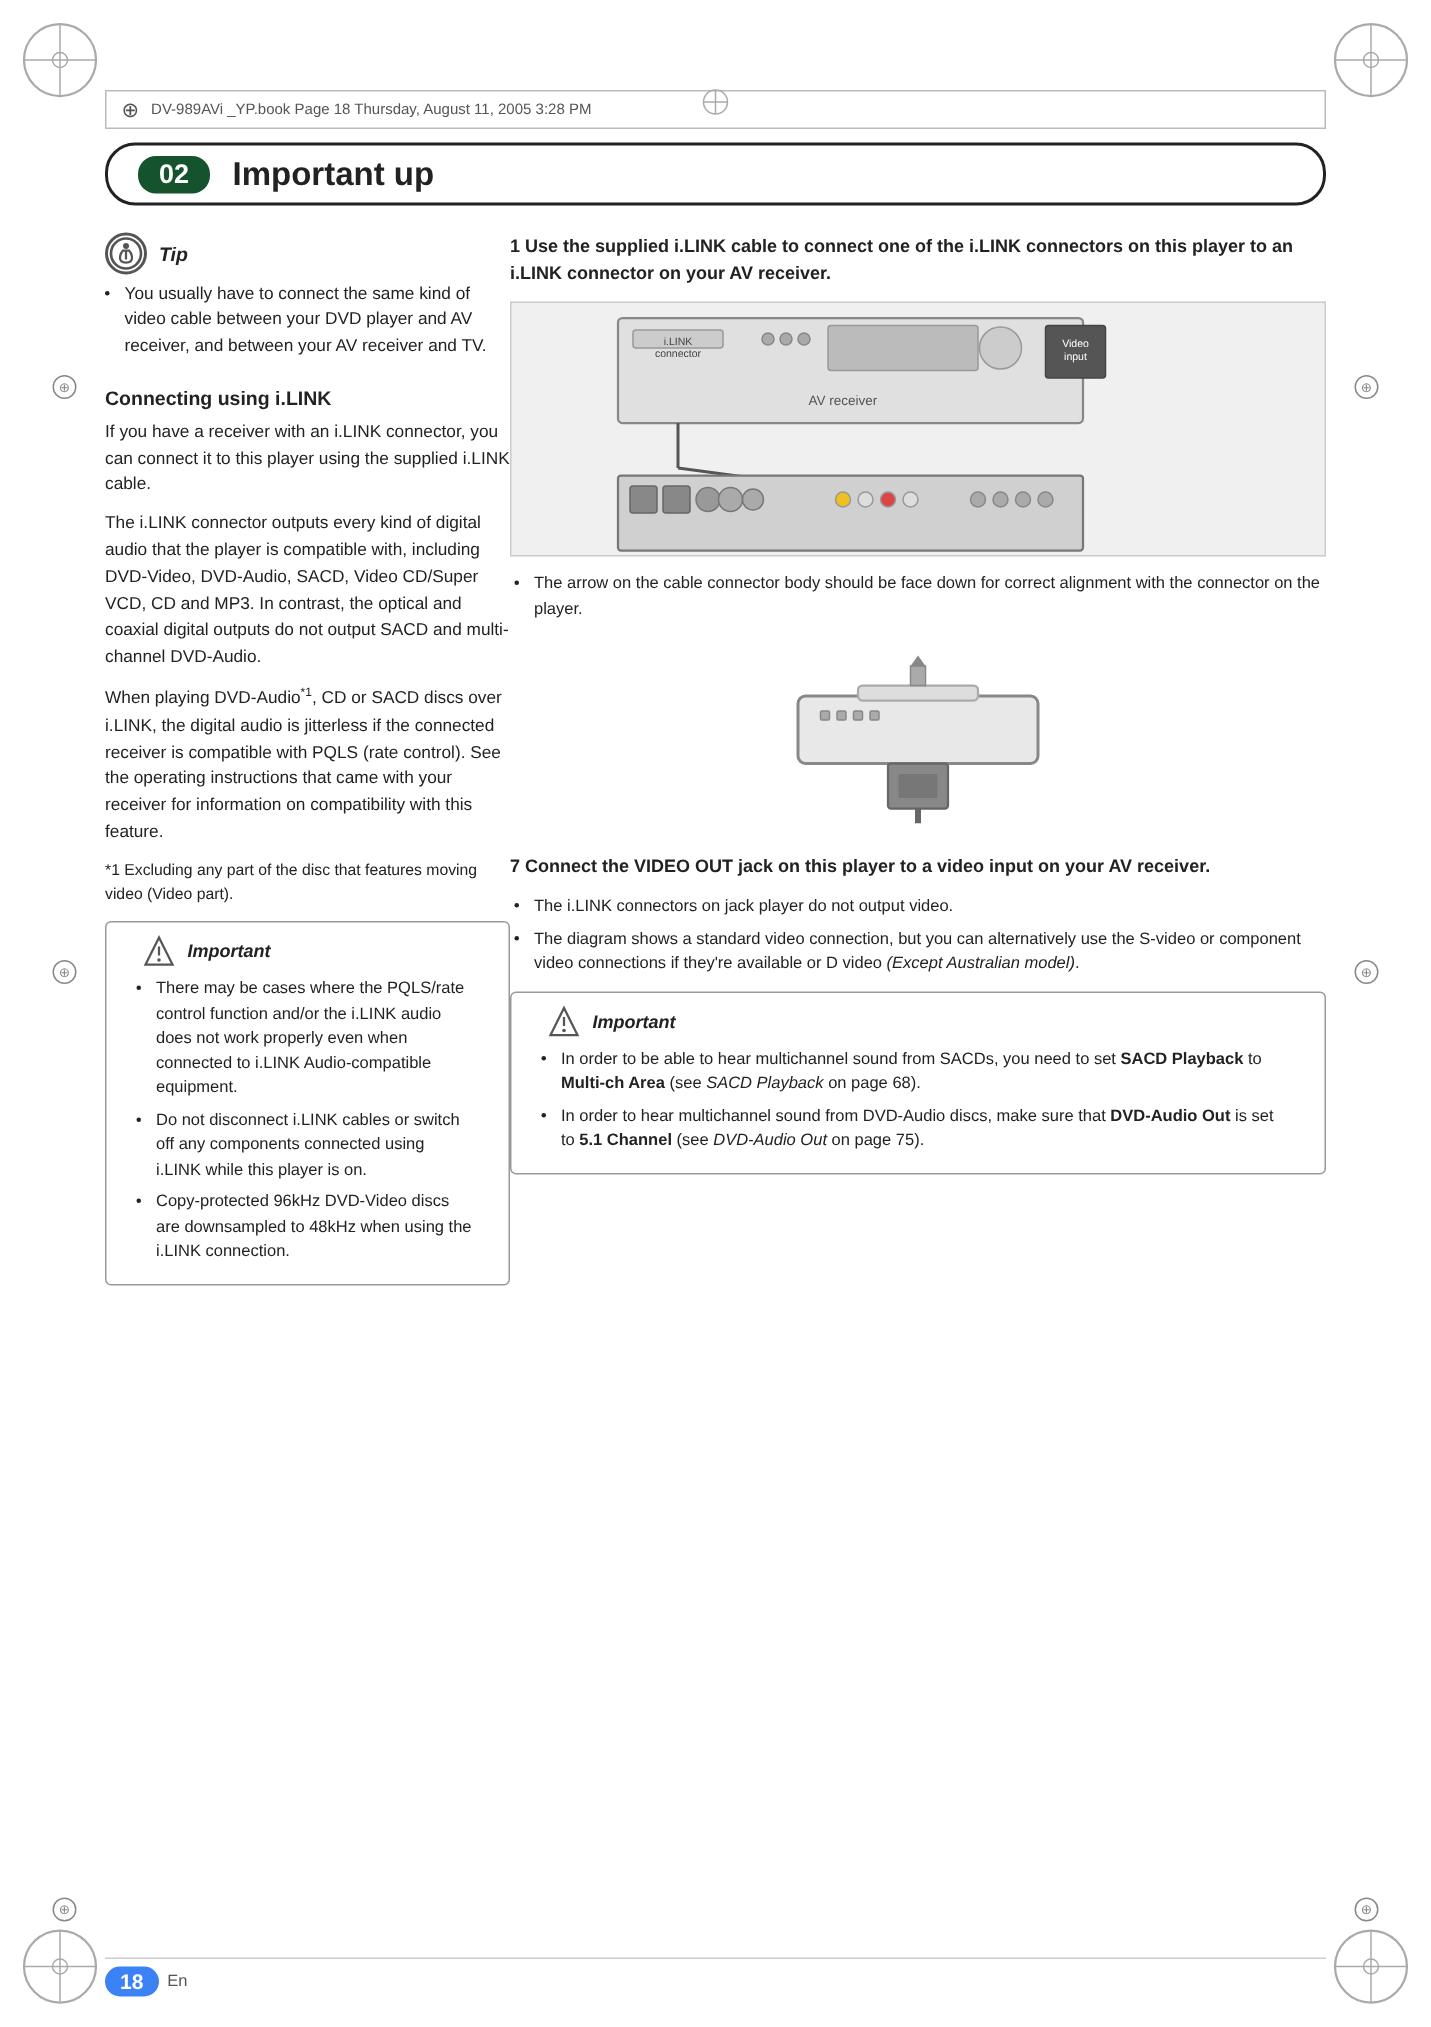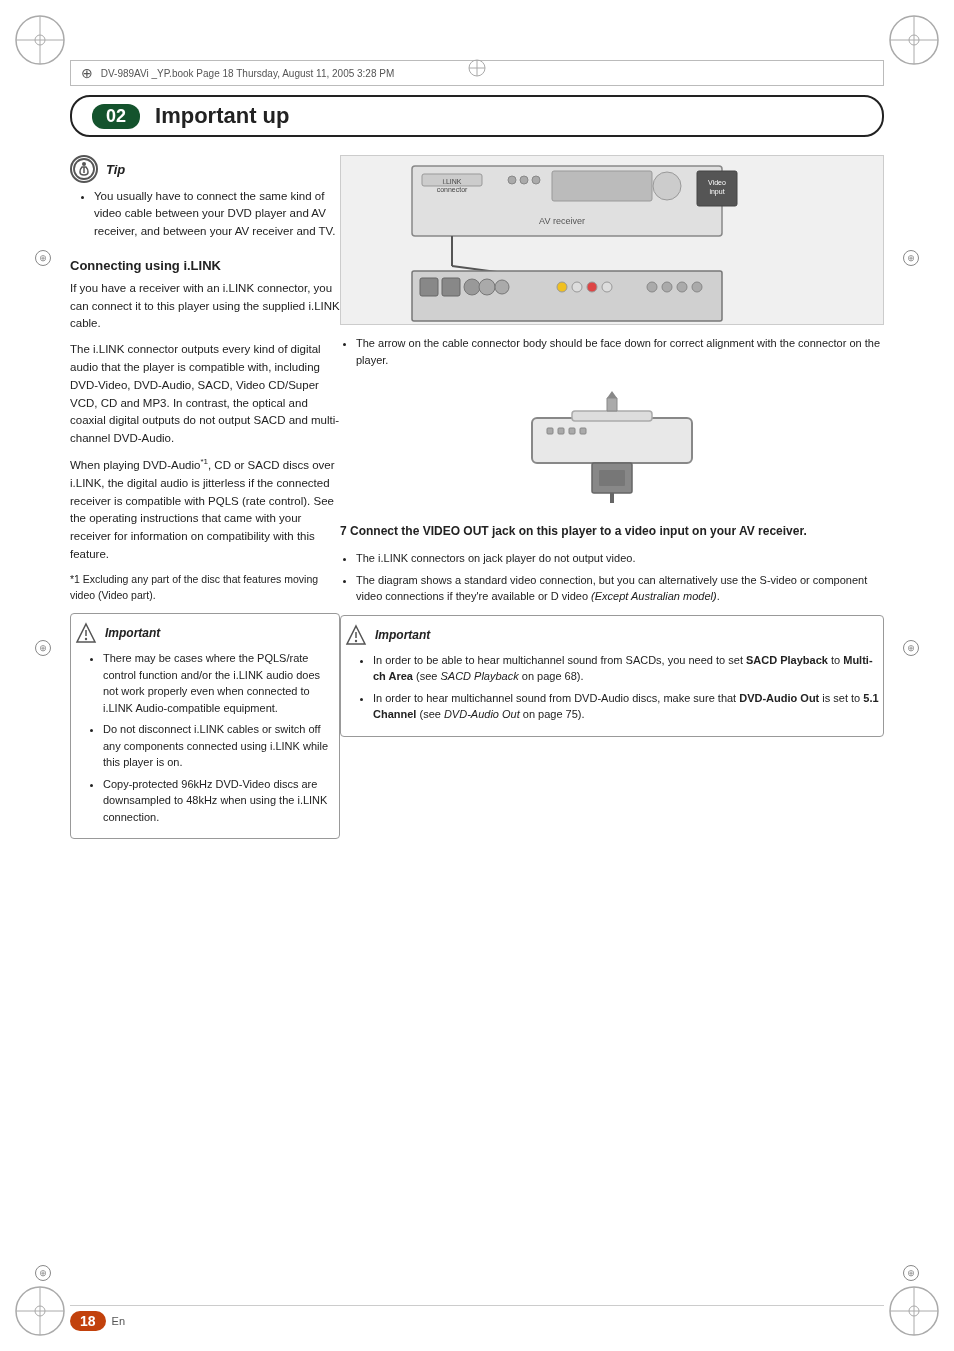--- a/index.html
+++ b/index.html
@@ -114,21 +114,21 @@
       font-weight: bold;
       font-style: italic;
     }
     .tip-content {
       font-size: 11.5px;
       line-height: 1.5;
       padding-left: 5px;
     }
     .tip-content li {
       list-style: disc;
-      margin-left: 19px;
+      margin-left: 8px;
       margin-bottom: 4px;
     }
 
     
     .section-heading {
       font-size: 13px;
       font-weight: bold;
       margin-bottom: 7px;
       margin-top: 12px;
     }
@@ -137,21 +137,21 @@
     .body-text {
       font-size: 11.5px;
       line-height: 1.55;
       margin-bottom: 8px;
     }
 
     
     .important-box {
       border: 1px solid #999;
       border-radius: 4px;
-      padding: 8px 4px;
+      padding: 8px 24px;
       margin: 10px 0;
     }
     .important-header {
       display: flex;
       align-items: center;
       gap: 8px;
       margin-bottom: 6px;
     }
     .important-icon {
       width: 22px; height: 22px;
@@ -162,21 +162,21 @@
       font-size: 12px;
       font-weight: bold;
       font-style: italic;
     }
     .important-content {
       font-size: 11px;
       line-height: 1.5;
     }
     .important-content li {
       list-style: disc;
-      margin-left: 28px;
+      margin-left: 9px;
       margin-bottom: 5px;
     }
 
     
     .footnote {
       font-size: 10.5px;
       line-height: 1.5;
       margin: 6px 0;
     }
 
@@ -202,21 +202,21 @@
     
     .page-footer {
       position: absolute;
       bottom: 20px;
       left: 70px;
       display: flex;
       align-items: center;
       gap: 6px;
     }
     .page-number-box {
-      background: #c2410c;
+      background: #3b82f6;
       color: #fff;
       font-size: 14px;
       font-weight: bold;
       padding: 2px 10px;
       border-radius: 10px;
     }
     .page-en {
       font-size: 11px;
       color: #555;
     }
@@ -353,20 +353,21 @@
           <li>Do not disconnect i.LINK cables or switch off any components connected using i.LINK while this player is on.</li>
           <li>Copy-protected 96kHz DVD-Video discs are downsampled to 48kHz when using the i.LINK connection.</li>
         </ul>
       </div>
     </div>
 
   </div>
 
   <div class="right-col">
 
+    <p class="step-heading">1  Use the supplied i.LINK cable to connect one of the i.LINK connectors on this player to an i.LINK connector on your AV receiver.</p>
 
     <div style="width:100%; height:170px; position:relative; margin-bottom:10px; border:1px solid #ccc; background:#f0f0f0;">
       <svg width="100%" height="170" viewBox="0 0 420 170">
 
         <rect x="10" y="10" width="310" height="70" rx="3" fill="#e0e0e0" stroke="#888" stroke-width="1.5"></rect>
 
         <rect x="20" y="18" width="60" height="12" rx="2" fill="#ccc" stroke="#999" stroke-width="1"></rect>
         <text x="50" y="28" text-anchor="middle" font-size="7" fill="#444">i.LINK</text>
         <text x="50" y="36" text-anchor="middle" font-size="7" fill="#444">connector</text>
 

